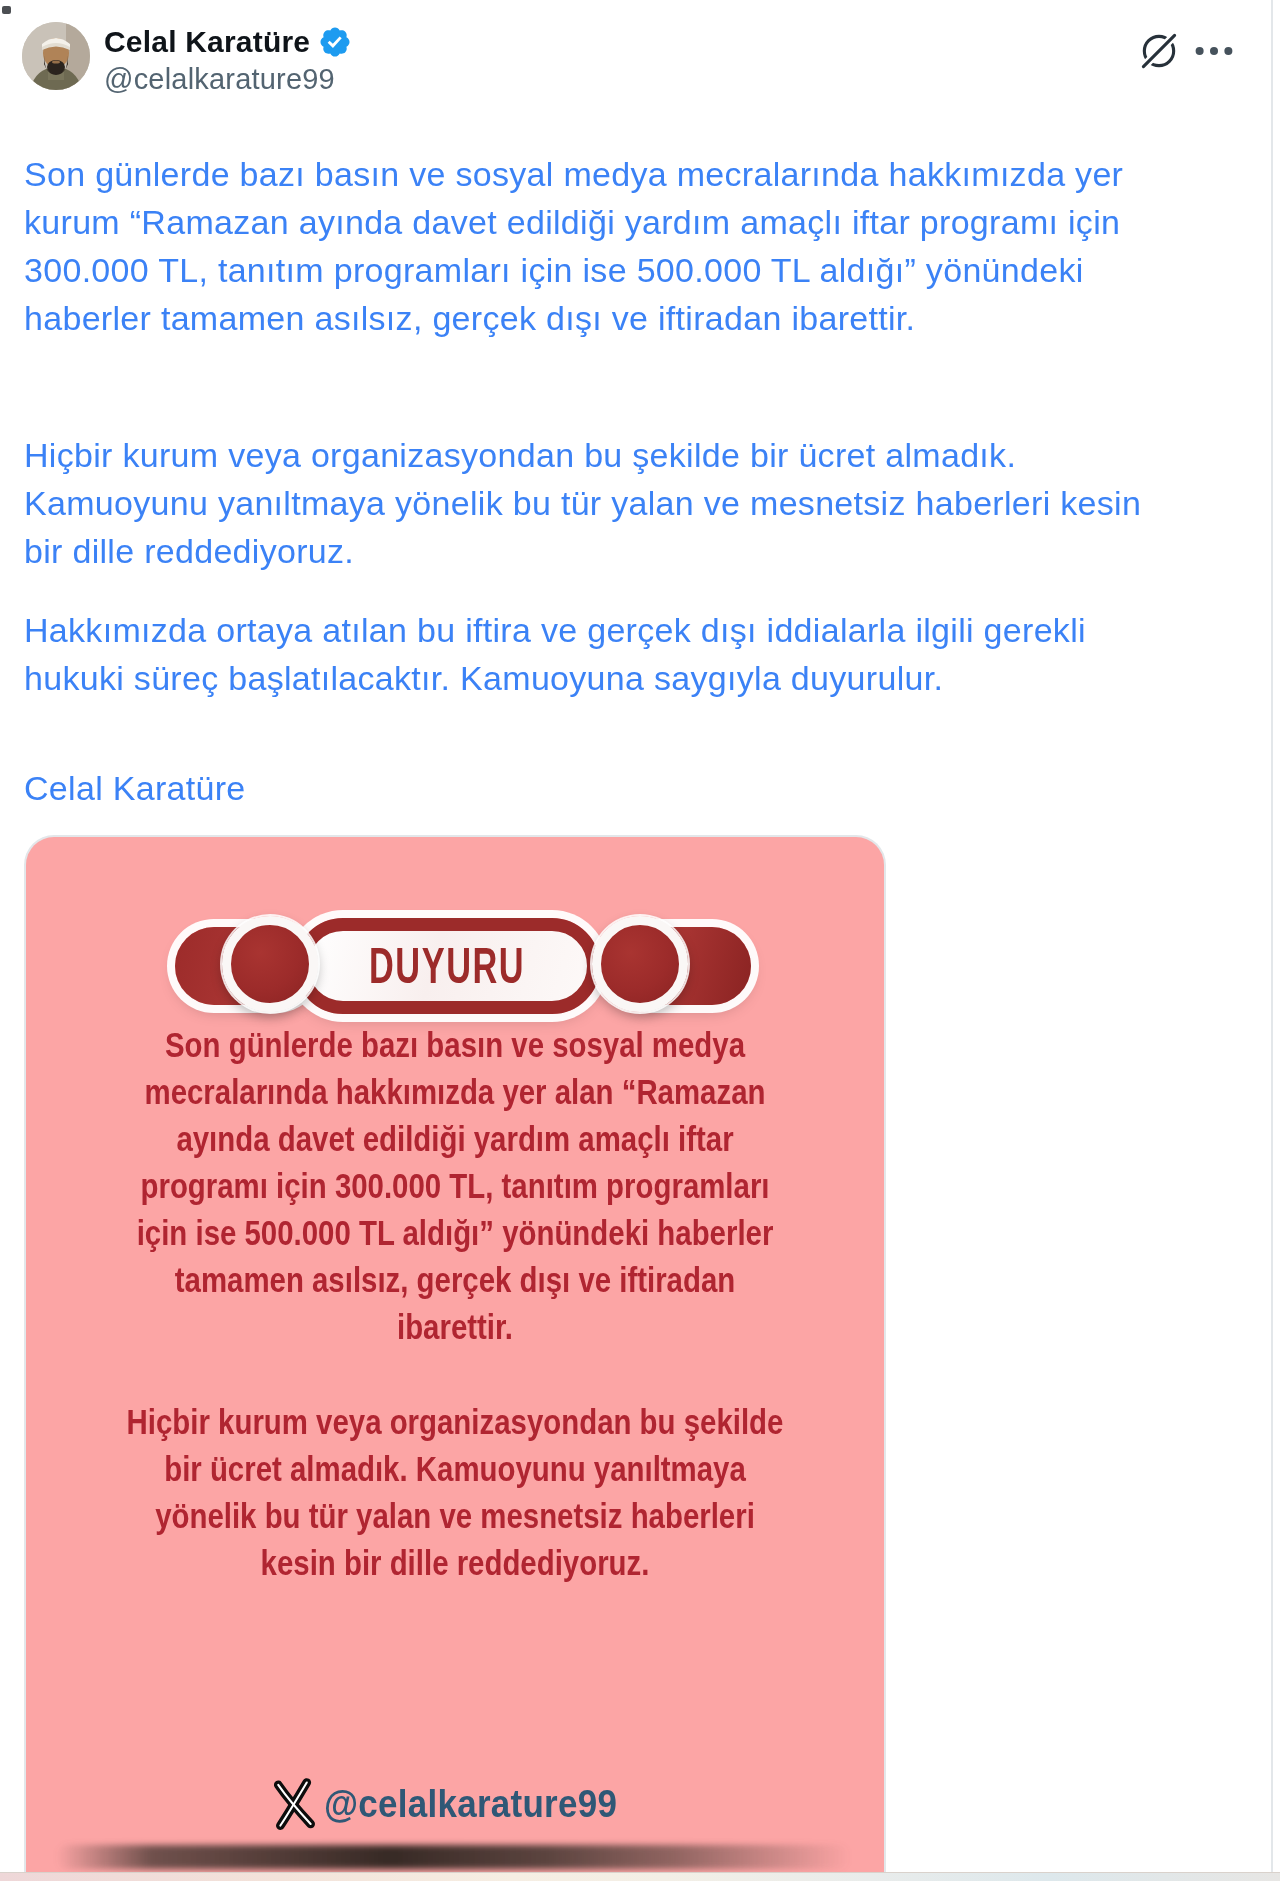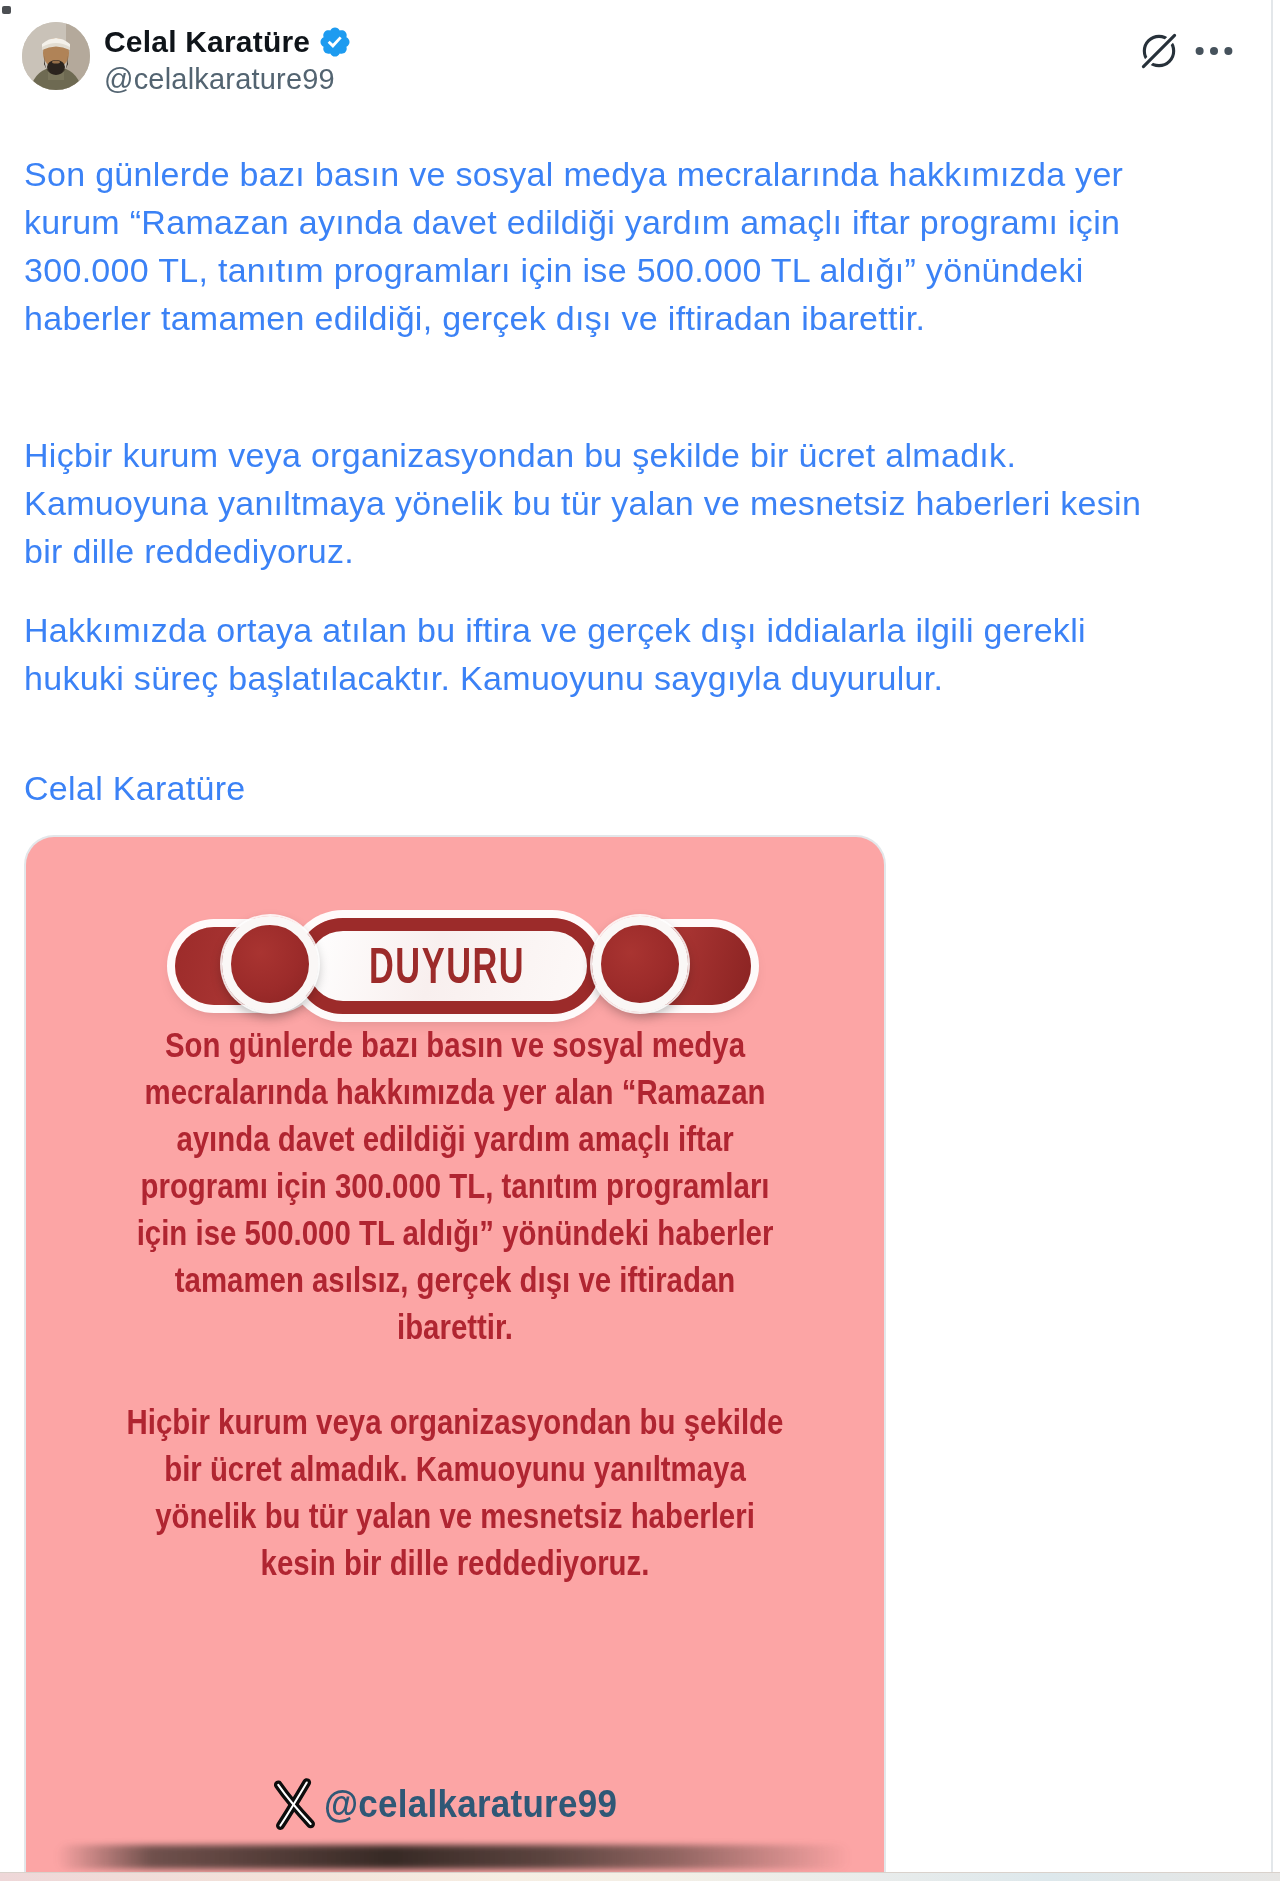--- a/index.html
+++ b/index.html
@@ -115,30 +115,30 @@
     <circle cx="4.5" cy="12" r="2.1" fill="#46525c"></circle>
     <circle cx="12" cy="12" r="2.1" fill="#46525c"></circle>
     <circle cx="19.5" cy="12" r="2.1" fill="#46525c"></circle>
   </svg>
 </div>
 
 <div class="abs tweet-group g1">
   <div class="t-line">Son günlerde bazı basın ve sosyal medya mecralarında hakkımızda yer</div>
   <div class="t-line">kurum “Ramazan ayında davet edildiği yardım amaçlı iftar programı için</div>
   <div class="t-line">300.000 TL, tanıtım programları için ise 500.000 TL aldığı” yönündeki</div>
-  <div class="t-line">haberler tamamen edildiği, gerçek dışı ve iftiradan ibarettir.</div>
+  <div class="t-line">haberler tamamen asılsız, gerçek dışı ve iftiradan ibarettir.</div>
 </div>
 <div class="abs tweet-group g2">
   <div class="t-line">Hiçbir kurum veya organizasyondan bu şekilde bir ücret almadık.</div>
-  <div class="t-line">Kamuoyuna yanıltmaya yönelik bu tür yalan ve mesnetsiz haberleri kesin</div>
+  <div class="t-line">Kamuoyunu yanıltmaya yönelik bu tür yalan ve mesnetsiz haberleri kesin</div>
   <div class="t-line">bir dille reddediyoruz.</div>
 </div>
 <div class="abs tweet-group g3">
   <div class="t-line">Hakkımızda ortaya atılan bu iftira ve gerçek dışı iddialarla ilgili gerekli</div>
-  <div class="t-line">hukuki süreç başlatılacaktır. Kamuoyunu saygıyla duyurulur.</div>
+  <div class="t-line">hukuki süreç başlatılacaktır. Kamuoyuna saygıyla duyurulur.</div>
 </div>
 <div class="abs tweet-group sig">
   <div class="t-line">Celal Karatüre</div>
 </div>
 
 <div class="abs card">
   <div class="inner">
 
     <div>
       <div class="cap left"></div>

